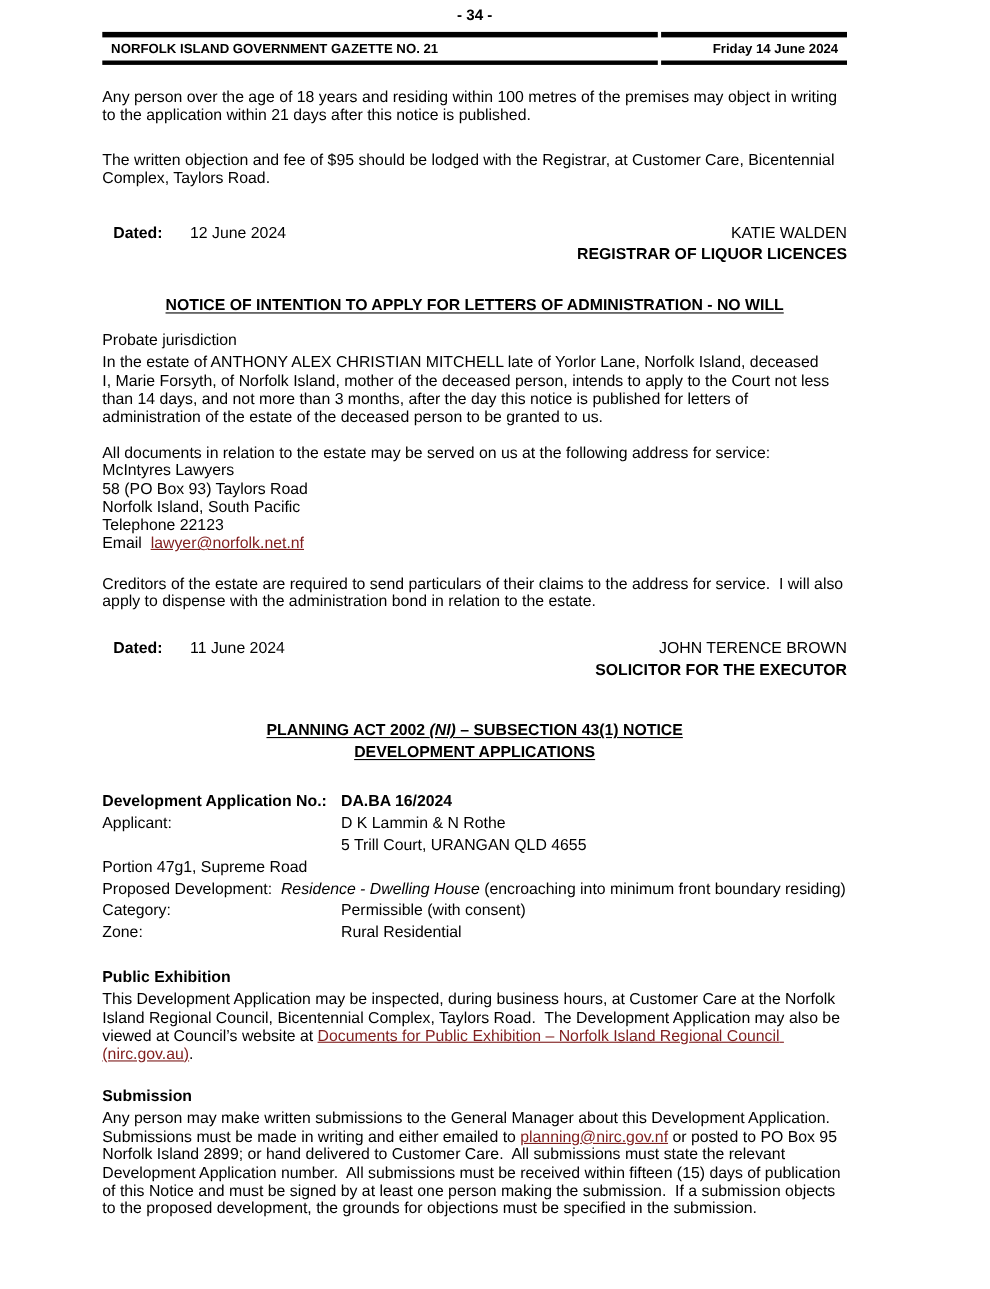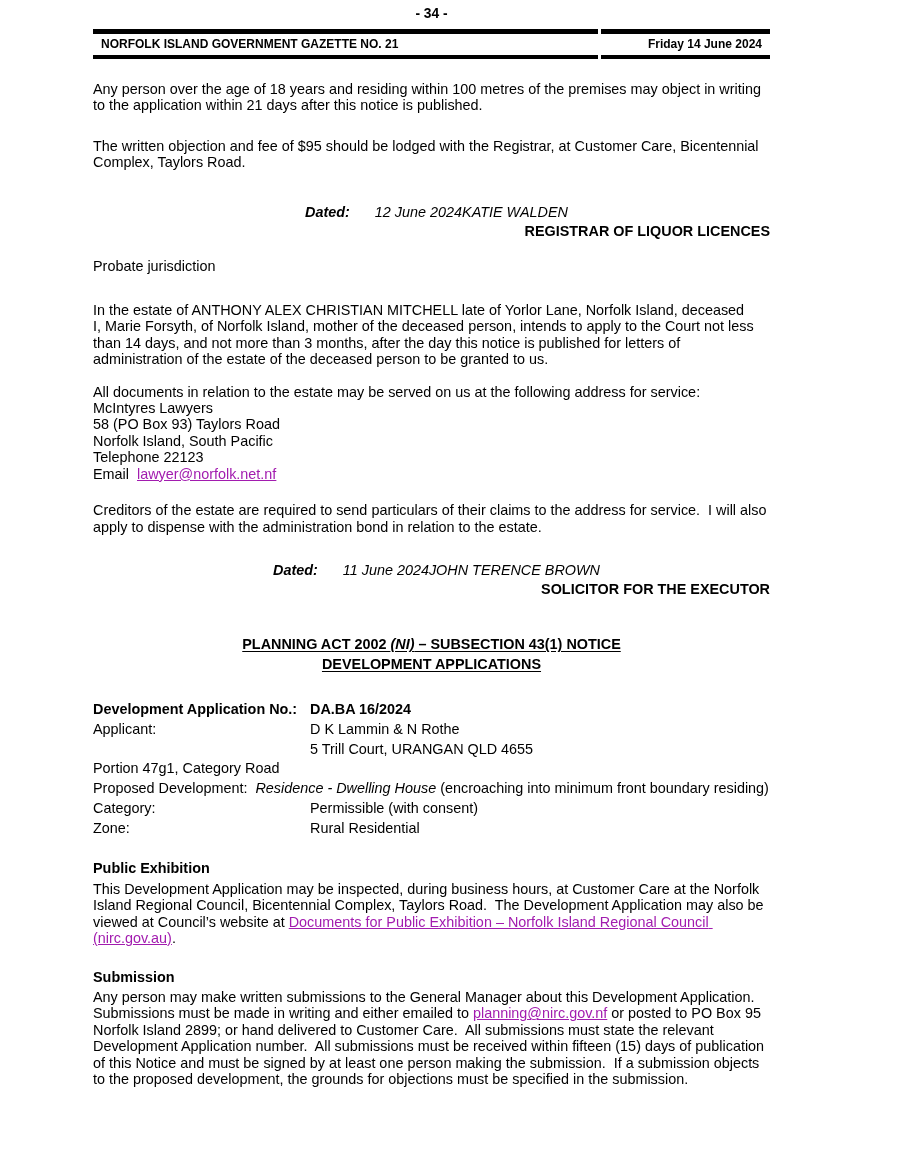--- a/index.html
+++ b/index.html
@@ -25,44 +25,44 @@
   .b { font-weight: bold; }
   .i { font-style: italic; }
   .u { text-decoration: underline; text-underline-offset: 2px; }
 
   .mt-para1 { margin-top: 22px; }
   .mt-para2 { margin-top: 24px; }
 
   .sig-block { line-height: 19.5px; }
   .sig-block.first { margin-top: 32px; }
   .sig-block.second { margin-top: 26px; }
-  .sig-row { display: flex; justify-content: center; font-style: italic; }
+  .sig-row { display: flex; justify-content: space-between; }
   .sig-left { padding-left: 10px; }
   .dated-value { margin-left: 25px; }
   .sig-title-row { text-align: right; font-weight: bold; }
 
   .notice-heading { margin: 28px 0 0 0; text-align: center; font-size: 14.4px; font-weight: bold; line-height: 16.4px; }
   .planning-heading { margin-top: 34px; line-height: 20px; }
   .planning-heading2 { margin-top: 0; line-height: 20px; }
 
   .rules-block { margin-top: 21px; }
   .probate-line { margin-top: 16px; }
-  .estate-block { margin-top: 28px; }
+  .estate-block { margin-top: 4px; }
   .service-block { margin-top: 16px; }
   .creditors-para { margin-top: 20px; }
 
   .fields { margin-top: 26px; line-height: 19.8px; }
   .field-row { display: flex; }
   .field-label { flex: 0 0 217px; }
   .field-value { flex: 1; }
 
   .section-heading { font-weight: bold; margin-top: 22px; }
   .section-para { margin-top: 4px; }
 
-  a.link, .link { color: #a21caf; text-decoration: underline; cursor: pointer; margin-top: 10px; }
+  a.link, .link { color: #7f1d1d; text-decoration: underline; cursor: pointer; margin-top: 10px; }
 </style>
 </head>
 <body>
 
 <div class="page">
 
   <div class="page-number">- 34 -</div>
 
   <div class="gazette-header">
     <div class="gh-cell gh-left">NORFOLK ISLAND GOVERNMENT GAZETTE NO. 21</div>
@@ -74,20 +74,21 @@
   <p class="para mt-para2">The written objection and fee of $95 should be lodged with the Registrar, at Customer Care, Bicentennial Complex, Taylors Road.</p>
 
   <div class="sig-block first">
     <div class="sig-row">
       <div class="sig-left"><span class="b">Dated:</span><span class="dated-value">12 June 2024</span></div>
       <div>KATIE WALDEN</div>
     </div>
     <div class="sig-title-row">REGISTRAR OF LIQUOR LICENCES</div>
   </div>
 
+  <h2 class="notice-heading"><span class="u">NOTICE OF INTENTION TO APPLY FOR LETTERS OF ADMINISTRATION - NO WILL</span></h2>
 
 
   <div class="probate-line line">Probate jurisdiction</div>
 
   <div class="estate-block">
     <div class="line">In the estate of ANTHONY ALEX CHRISTIAN MITCHELL late of Yorlor Lane, Norfolk Island, deceased</div>
     <div class="line">I, Marie Forsyth, of Norfolk Island, mother of the deceased person, intends to apply to the Court not less than 14 days, and not more than 3 months, after the day this notice is published for letters of administration of the estate of the deceased person to be granted to us.</div>
   </div>
 
   <div class="service-block">
@@ -117,21 +118,21 @@
       <div class="field-label b">Development Application No.:</div>
       <div class="field-value b">DA.BA 16/2024</div>
     </div>
     <div class="field-row">
       <div class="field-label">Applicant:</div>
       <div class="field-value">
         <div>D K Lammin &amp; N Rothe</div>
         <div>5 Trill Court, URANGAN QLD 4655</div>
       </div>
     </div>
-    <div class="line">Portion 47g1, Category Road</div>
+    <div class="line">Portion 47g1, Supreme Road</div>
     <div class="line"><span>Proposed Development:  </span><span class="i">Residence - Dwelling House</span><span> (encroaching into minimum front boundary residing)</span></div>
     <div class="field-row">
       <div class="field-label">Category:</div>
       <div class="field-value">Permissible (with consent)</div>
     </div>
     <div class="field-row">
       <div class="field-label">Zone:</div>
       <div class="field-value">Rural Residential</div>
     </div>
   </div>

